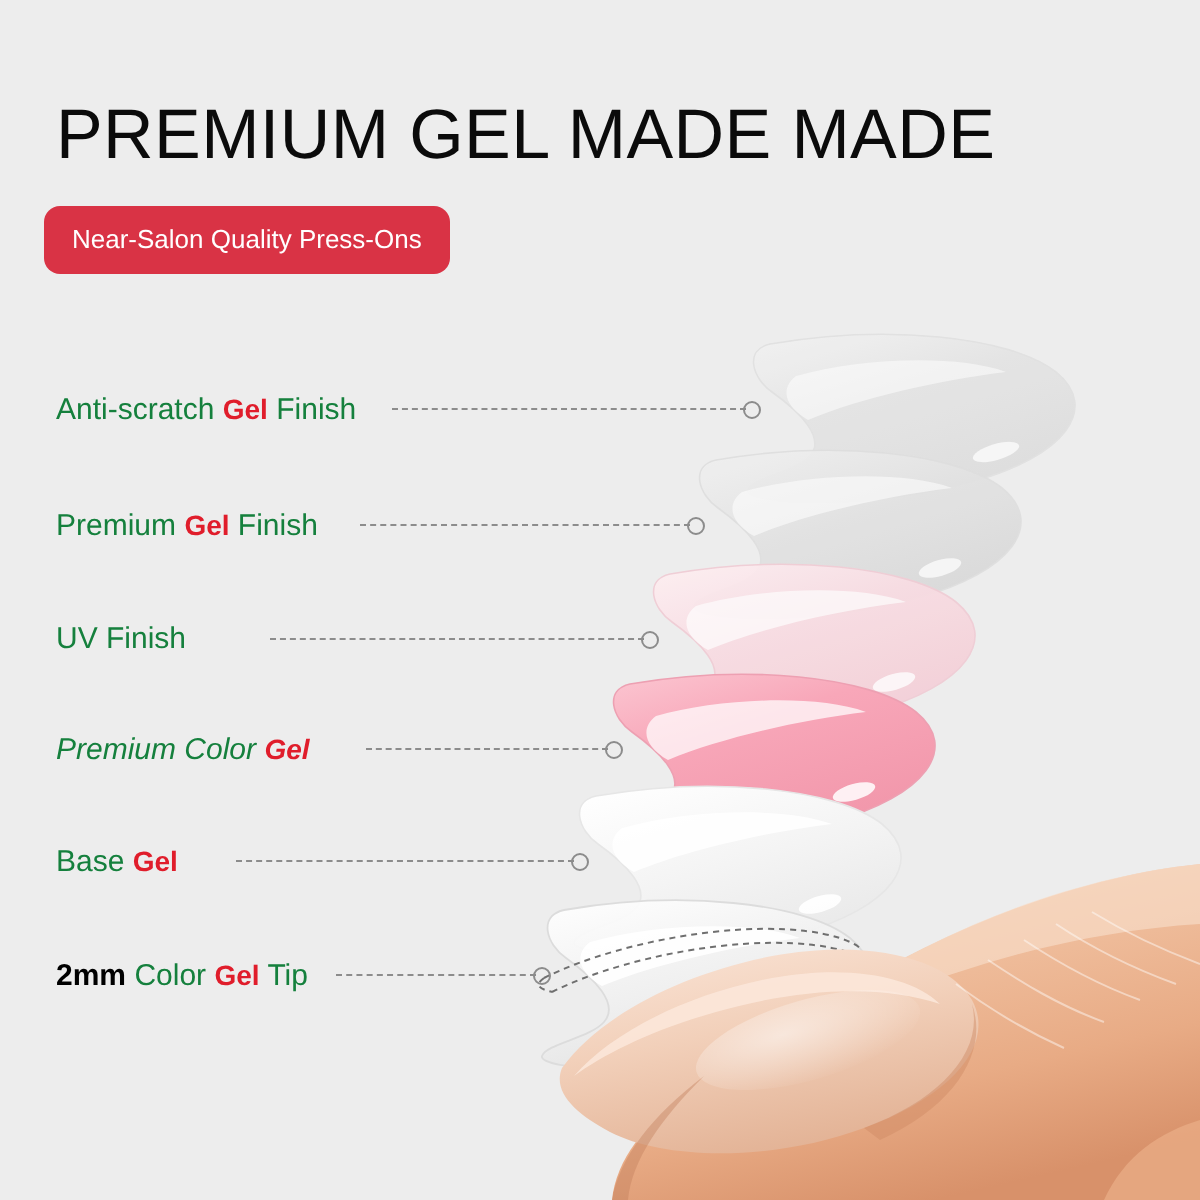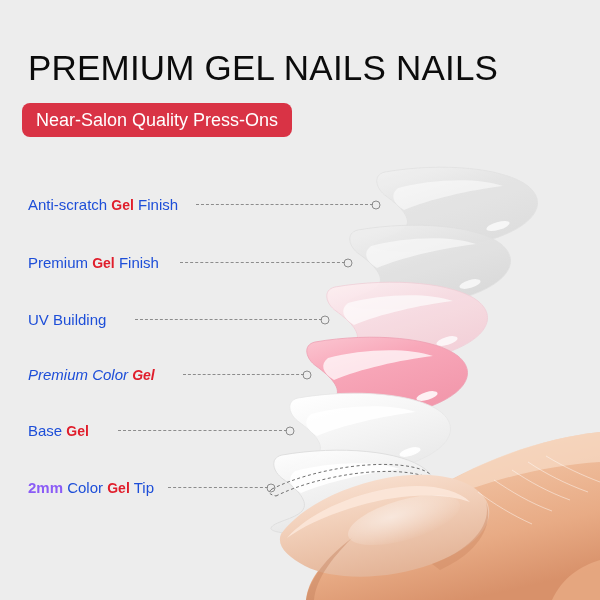--- a/index.html
+++ b/index.html
@@ -37,21 +37,21 @@
   }
   #subheadline-badge {
     position: absolute;
     left: 22px;
     top: 103px;
     height: 34px;
     padding: 0 14px;
     border-radius: 8px;
     background: #d93345;
     color: #ffffff;
-    font-size: 18px;
+    font-size: 13px;
     line-height: 34px;
     white-space: nowrap;
     box-sizing: border-box;
   }
 
   
   #artwork {
     position: absolute;
     left: 0;
     top: 0;
@@ -62,22 +62,22 @@
 
   
   .callout {
     position: absolute;
     white-space: nowrap;
     font-size: 15px;
     line-height: 18px;
     color: #3a3a3a;
     transform: translateY(-50%);
   }
-  .callout .seg-normal { color: #1d4ed8; font-weight: 400; }
-  .callout .seg-strong { color: #8b5cf6; font-weight: 700; }
+  .callout .seg-normal { color: #15803d; font-weight: 400; }
+  .callout .seg-strong { color: #000000; font-weight: 700; }
   .callout .seg-accent {
     color: #e01d2b;
     font-weight: 700;
     font-size: 14px;
   }
 
   .leader {
     position: absolute;
     height: 1px;
     border-top: 1px dashed #8c8c8c;
@@ -268,34 +268,34 @@
         <path d="M478,492 C494,504 512,515 532,524"></path>
       </g>
 
       <path d="M306,600 C310,578 326,558 352,538
                C330,560 316,580 314,600 Z" fill="#c07e59" opacity="0.4"></path>
 
       <path d="M600,560 C580,566 562,578 552,600 L600,600 Z" fill="#e7a982" opacity="0.9"></path>
     </g>
   </svg>
 
-  <div id="headline">PREMIUM GEL NAILS NAILS</div>
+  <div id="headline">PREMIUM GEL MADE MADE</div>
 
   <div id="subheadline-badge">Near-Salon Quality Press-Ons</div>
 
   <div id="callout-layer">
       <div class="leader" style="left: 196px; top: 205px; width: 177px;"></div>
       <div class="leader-dot" style="left: 376px; top: 205px;"></div>
       <div class="callout" style="left: 28px; top: 205px;"><span class="seg-normal">Anti-scratch </span><span class="seg-accent">Gel</span><span class="seg-normal"> Finish</span></div>
       <div class="leader" style="left: 180px; top: 263px; width: 165px;"></div>
       <div class="leader-dot" style="left: 348px; top: 263px;"></div>
       <div class="callout" style="left: 28px; top: 263px;"><span class="seg-normal">Premium </span><span class="seg-accent">Gel</span><span class="seg-normal"> Finish</span></div>
       <div class="leader" style="left: 135px; top: 320px; width: 187px;"></div>
       <div class="leader-dot" style="left: 325px; top: 320px;"></div>
-      <div class="callout" style="left: 28px; top: 320px;"><span class="seg-normal">UV Building</span></div>
+      <div class="callout" style="left: 28px; top: 320px;"><span class="seg-normal">UV Finish</span></div>
       <div class="leader" style="left: 183px; top: 375px; width: 121px;"></div>
       <div class="leader-dot" style="left: 307px; top: 375px;"></div>
       <div class="callout" style="left: 28px; top: 375px; font-style: italic;"><span class="seg-normal">Premium Color </span><span class="seg-accent">Gel</span></div>
       <div class="leader" style="left: 118px; top: 431px; width: 169px;"></div>
       <div class="leader-dot" style="left: 290px; top: 431px;"></div>
       <div class="callout" style="left: 28px; top: 431px; text-align: center;"><span class="seg-normal">Base </span><span class="seg-accent">Gel</span></div>
       <div class="leader" style="left: 168px; top: 488px; width: 100px;"></div>
       <div class="leader-dot" style="left: 271px; top: 488px;"></div>
       <div class="callout" style="left: 28px; top: 488px;"><span class="seg-strong">2mm</span><span class="seg-normal"> Color </span><span class="seg-accent">Gel</span><span class="seg-normal"> Tip</span></div>
     </div>

